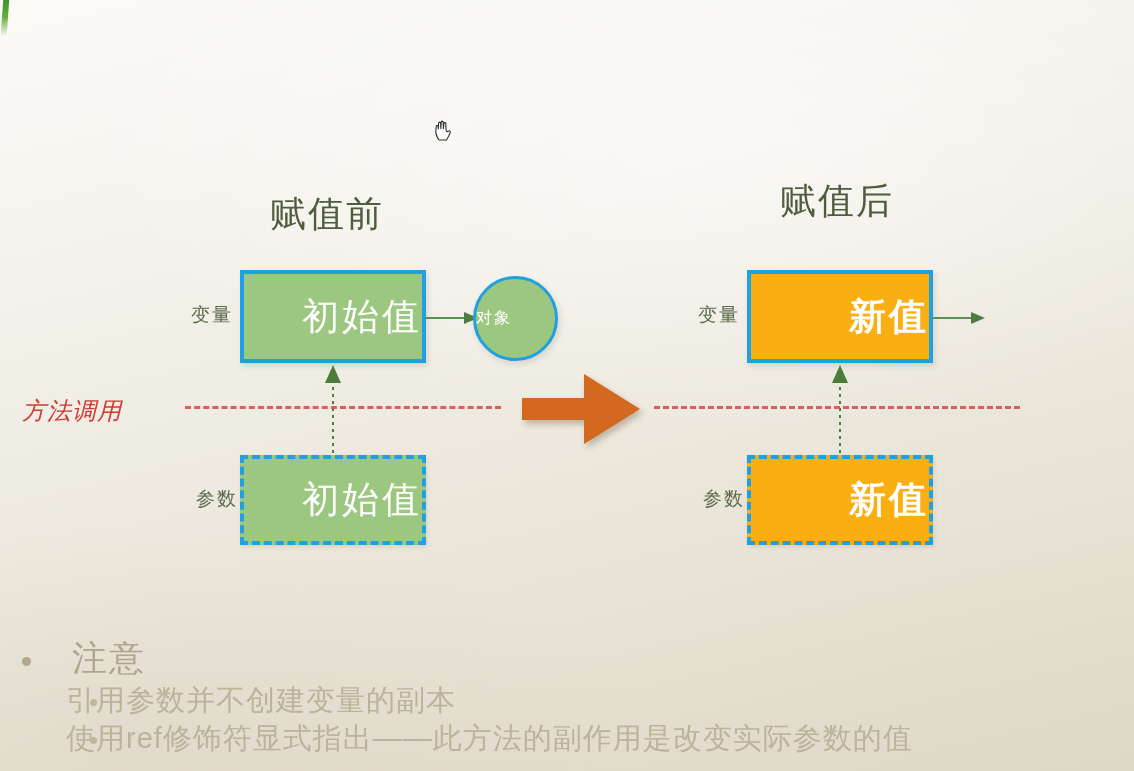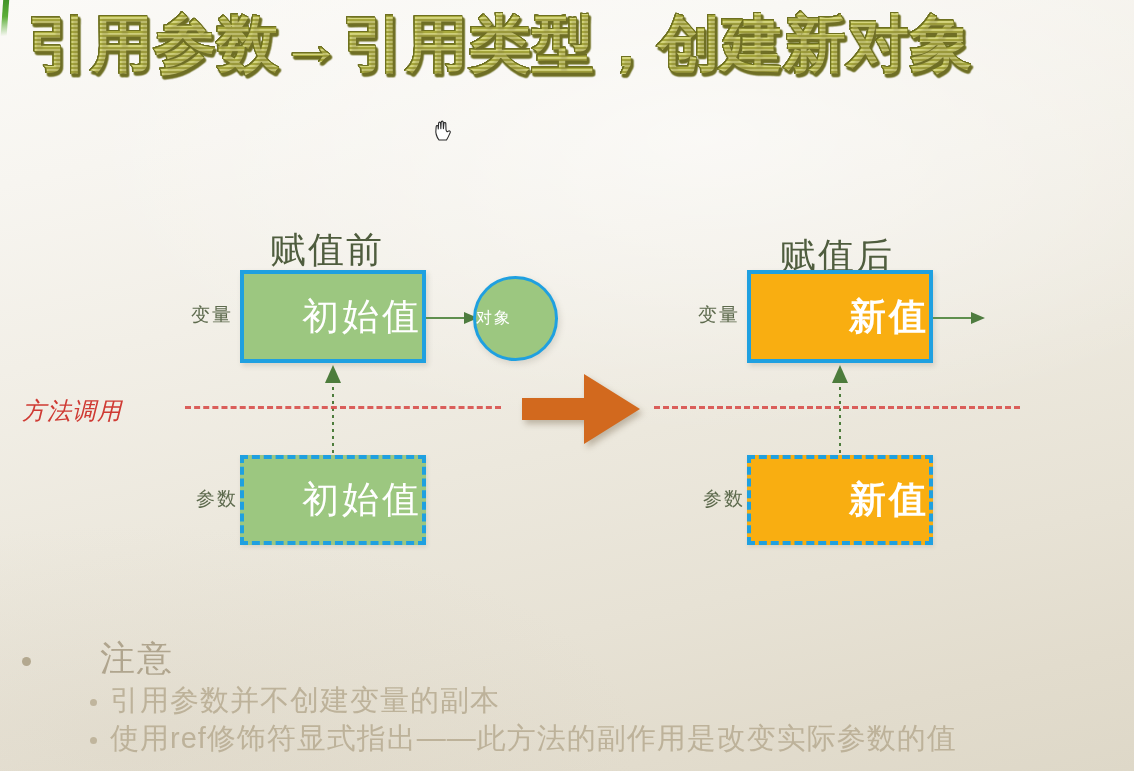--- a/index.html
+++ b/index.html
@@ -68,21 +68,20 @@
             drop-shadow(0 -0.7px 0.4px #6e7020);
   }
 
   
   .panel-title {
     position: absolute;
     font-size: 36px;
     color: #4f5d3e;
     white-space: nowrap;
     letter-spacing: 2px;
-    margin-top: 36px;
   }
   .side-label {
     position: absolute;
     font-size: 19px;
     color: #5d6a4d;
     white-space: nowrap;
     letter-spacing: 2px;
     margin-left: 28px;
   }
   .val-box {
@@ -150,39 +149,39 @@
   
   #bullets {
     position: absolute;
     left: 0;
     top: 636px;
     width: 1134px;
   }
   .bullet-l1 {
     position: relative;
     margin: 0 0 2px 0;
-    padding-left: 100px;
+    padding-left: 72px;
     font-size: 35px;
     color: #b0a58e;
     letter-spacing: 2px;
     line-height: 1.25;
   }
   .bullet-l1 .dot {
     position: absolute;
     left: 22px;
     top: 21px;
     width: 9px;
     height: 9px;
     border-radius: 50%;
     background: #b3a88f;
   }
   .bullet-l2 {
     position: relative;
     margin: 0 0 1px 0;
-    padding-left: 110px;
+    padding-left: 66px;
     font-size: 29px;
     color: #bdb29a;
     letter-spacing: 1px;
     line-height: 1.3;
   }
   .bullet-l2 .dot {
     position: absolute;
     left: 90px;
     top: 17px;
     width: 7px;
@@ -195,21 +194,20 @@
   #cursor { position: absolute; pointer-events: none; }
 </style>
 </head>
 <body>
 
 <div id="slide">
 
   <div id="paper-sheen"></div>
   <div id="corner-accent"></div>
 
-  <div id="title">引用参数→引用类型，创建新对象</div>
 
   <div class="panel-title" style="left:270px; top:190px;">赋值前</div>
 
   <div class="side-label" style="left:163px; top:302px;">变量</div>
 
   <div class="val-box box-solid fill-green" style="left:240px; top:270px; width:186px; height:93px;">
     <span>初始值</span>
   </div>
 
   <svg class="h-arrow" style="left:426px; top:306px;" width="52" height="24">
@@ -233,21 +231,21 @@
   </div>
 
   <div id="method-call-label" style="left:22px; top:395px;">方法调用</div>
 
   <div class="red-dash" style="left:185px; top:406px; width:316px;"></div>
 
   <svg id="big-arrow" style="left:522px; top:372px;" width="118" height="74" viewBox="0 0 118 74">
     <polygon points="0,26 62,26 62,2 118,37 62,72 62,48 0,48" fill="#d2691e"></polygon>
   </svg>
 
-  <div class="panel-title" style="left:780px; top:196px;">赋值后</div>
+  <div class="panel-title" style="left:780px; top:177px;">赋值后</div>
 
   <div class="side-label" style="left:670px; top:302px;">变量</div>
 
   <div class="val-box box-solid fill-amber" style="left:747px; top:270px; width:186px; height:93px;">
     <span>新值</span>
   </div>
 
   <svg class="h-arrow" style="left:933px; top:306px;" width="52" height="24">
     <line x1="0" y1="12" x2="40" y2="12" stroke="#5f8f4e" stroke-width="2"></line>
     <polygon points="38,6 52,12 38,18" fill="#4e7c3f"></polygon>

